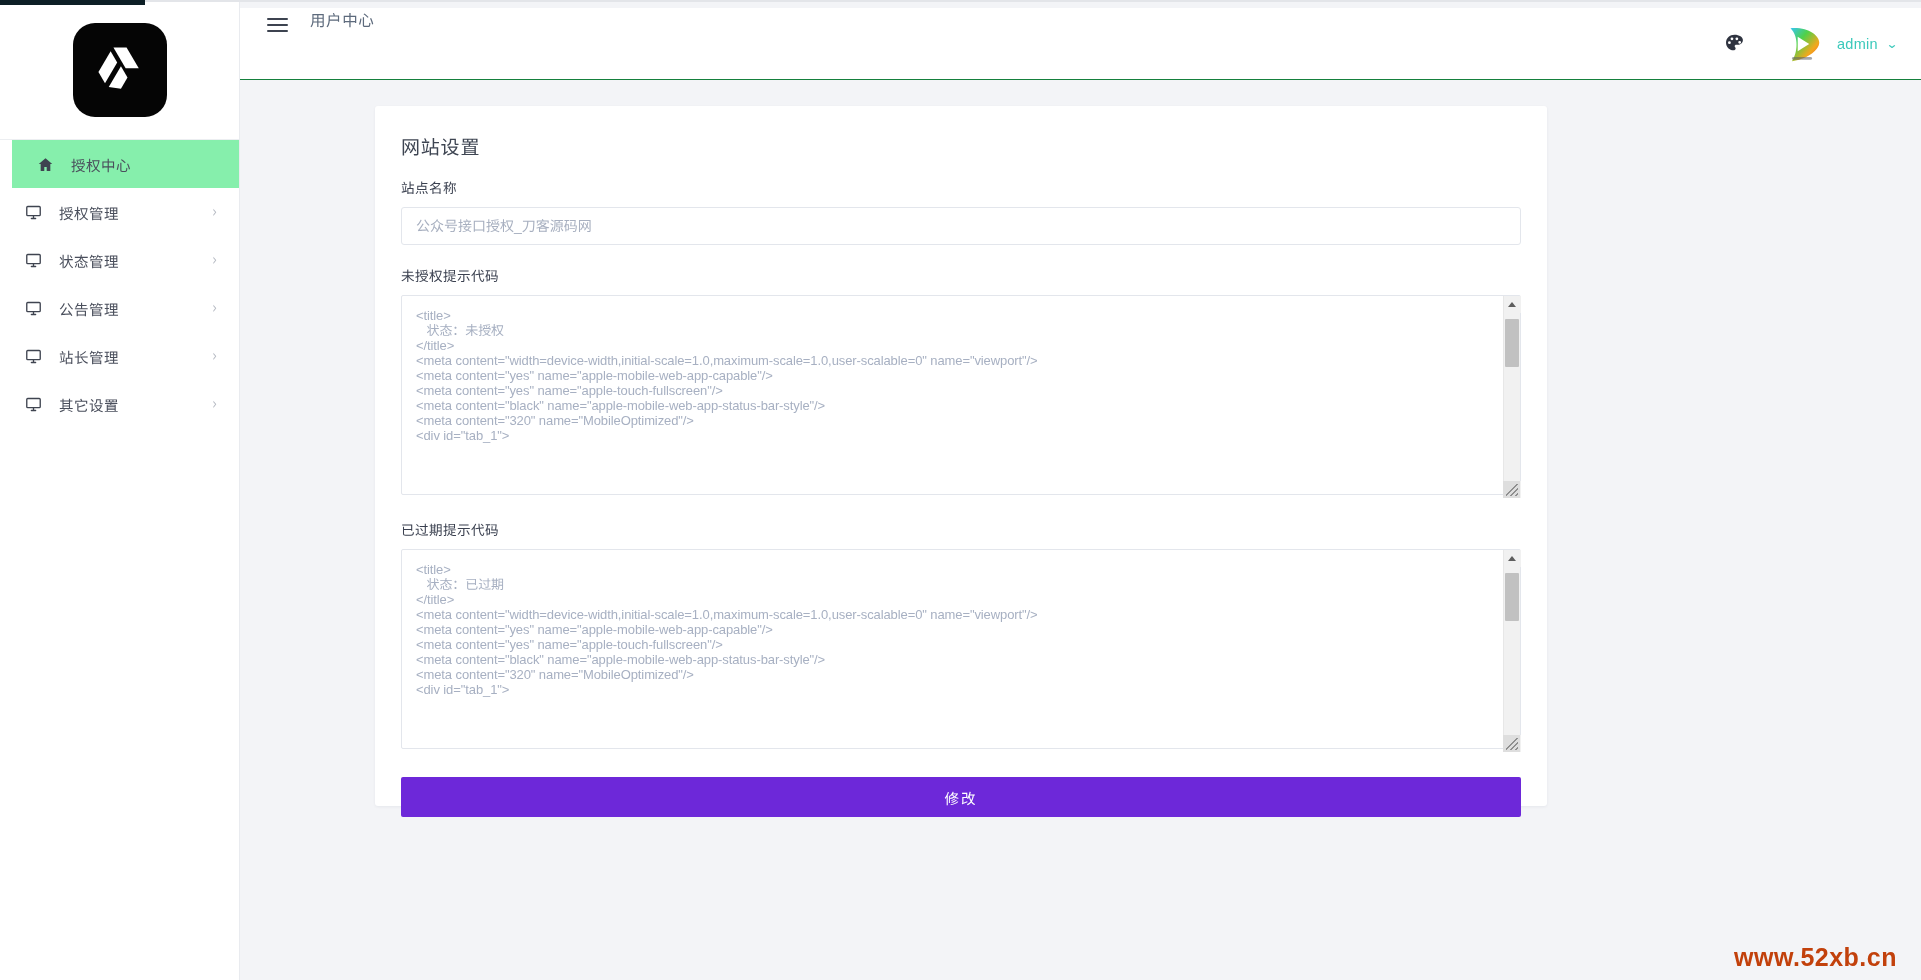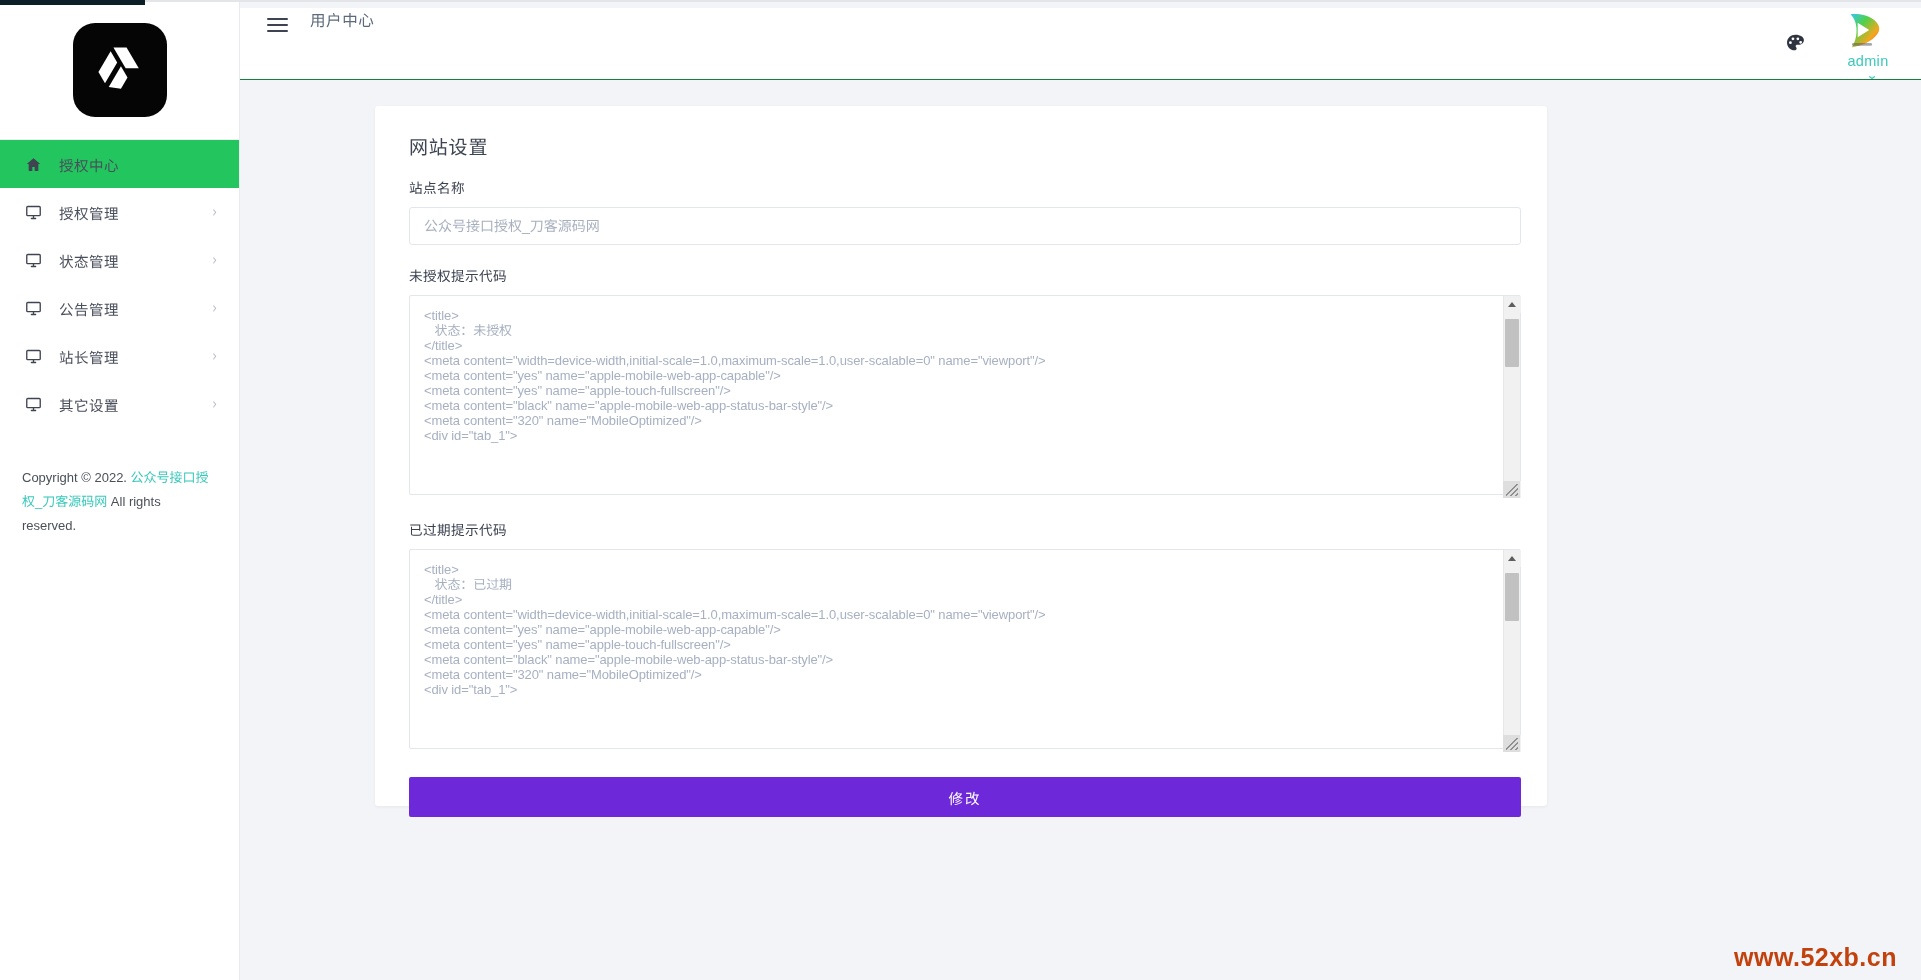--- a/index.html
+++ b/index.html
@@ -41,21 +41,21 @@
   }
   .logo-box svg { width: 60px; height: 60px; display: block; }
 
   .menu { padding: 0; margin: 0; list-style: none; }
   .menu-item {
     display: flex; align-items: center;
     height: 48px; padding: 0 22px 0 22px;
     color: #4a4f5c; font-size: 14.5px; cursor: pointer;
     position: relative; text-decoration: none;
   }
-  .menu-item.active { background: #22c55e; }
+  .menu-item.active { background: #86efac; margin-left: 12px; }
   .menu-item .mi-icon {
     width: 22px; height: 22px; margin-right: 15px;
     display: flex; align-items: center; justify-content: center;
     color: #3f4450; flex: 0 0 22px;
   }
   .menu-item .mi-icon svg { width: 17px; height: 17px; display: block; }
   .menu-item .mi-label { flex: 1 1 auto; white-space: nowrap; letter-spacing: .5px; }
   .menu-item .mi-arrow {
     font-size: 12px; color: #b7bbc4; line-height: 1;
     transform: scaleY(1.35); font-family: "DejaVu Sans", sans-serif;
@@ -96,33 +96,33 @@
     width: 46px; height: 46px; border-radius: 4px; margin-right: 12px;
     display:flex; align-items:center; justify-content:center; overflow: hidden;
   }
   .avatar svg { width: 46px; height: 46px; display:block; }
   .user-name { font-size: 14.5px; color: #3bc9bb; letter-spacing: .3px; }
   .user-caret {
     margin-left: 9px; color: #3bc9bb; font-size: 12px; line-height: 1;
     transform: scaleX(1.25);
     font-family: "DejaVu Sans", sans-serif;
   }
-  .user-menu { display:flex; align-items:center; cursor:pointer;flex-direction:column; }
+  .user-menu { display:flex; align-items:center; cursor:pointer; }
 
   
   .content {
     position: absolute; top: 72px; left: 240px; right: 0; bottom: 0;
     background: #f3f4f7; overflow: hidden;
   }
   .card {
     position: absolute; top: 34px; left: 135px; width: 1172px; height: 700px;
     background: #ffffff; border-radius: 3px;
     box-shadow: 0 1px 3px rgba(20,30,60,.06);
   }
-  .card-inner { padding: 26px 26px 0 34px; }
+  .card-inner { padding: 26px 26px 0 26px; }
   .card-title {
     font-size: 19px; color: #3e4552; font-weight: 400;
     margin: 0 0 18px 0; letter-spacing: .8px;
   }
   .field-label {
     font-size: 13.6px; color: #3b4150; font-weight: normal;
     margin: 0 0 10px 0; letter-spacing: .4px;
   }
   .text-input {
     width: 100%; height: 38px; border: 1px solid #e3e6ec; border-radius: 3px;
@@ -272,23 +272,20 @@
                 <path d="M9 20.5h6M12 16.5v4" stroke-linecap="round"></path>
               </svg>
           </span>
           <span class="mi-label">其它设置</span>
           <span class="mi-arrow">›</span>
         </li>
 
       </ul>
     </nav>
 
-    <div class="copyright">
-      <span>Copyright © 2022. </span><a href="#">公众号接口授权_刀客源码网</a><span> All rights reserved.</span>
-    </div>
   </aside>
 
   <header class="header">
     <div class="hamburger">
       <span></span>
       <span></span>
       <span></span>
     </div>
     <div class="header-title">用户中心</div>
 

